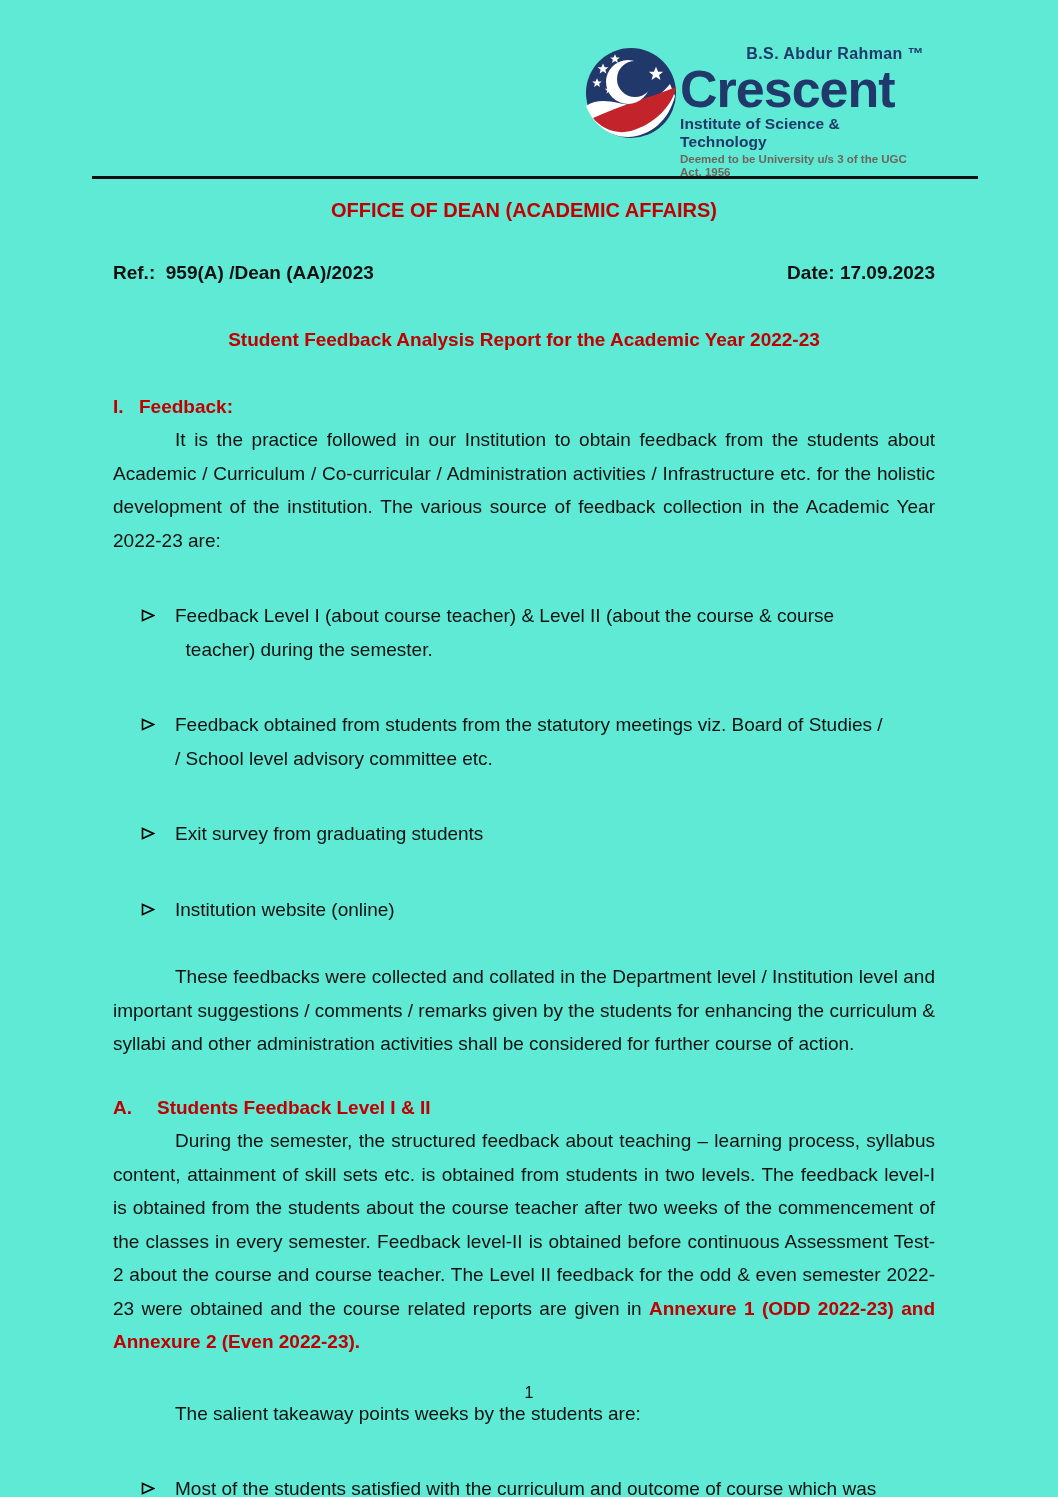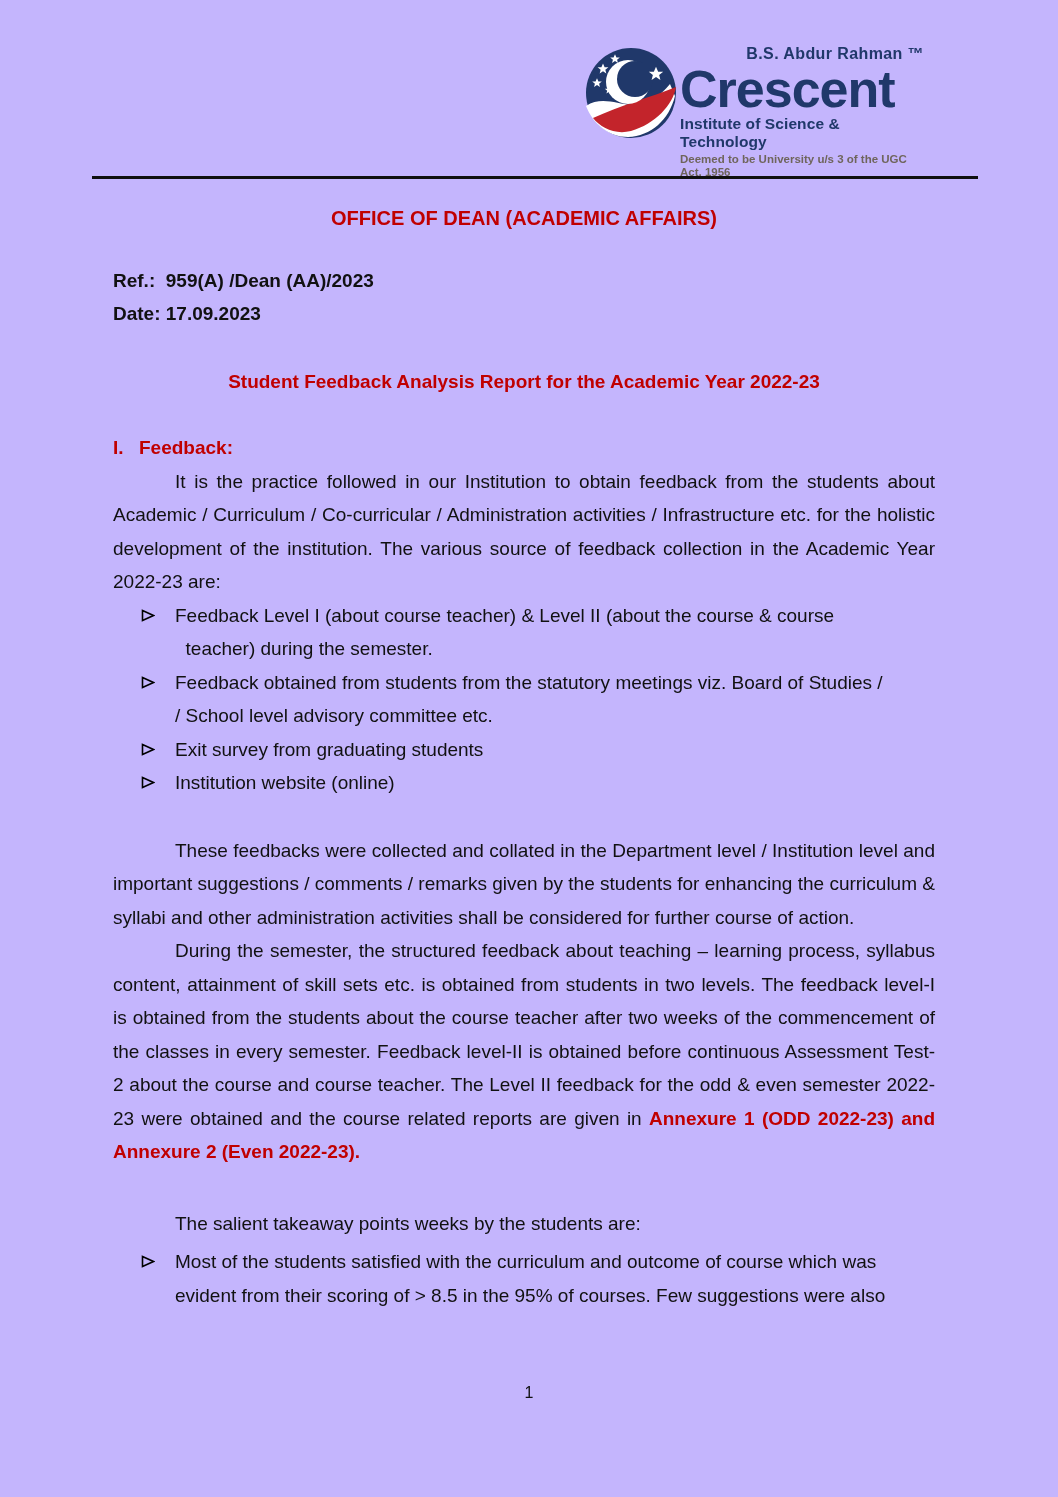--- a/index.html
+++ b/index.html
@@ -3,21 +3,21 @@
 <meta charset="utf-8">
 <title>Student Feedback Analysis Report</title>
 <style>
   * { box-sizing: border-box; }
   html, body { margin: 0; padding: 0; background: #e8e8e8; }
   .page {
     position: relative;
     width: 1058px;
     height: 1497px;
     margin: 0 auto;
-    background: #c4b5fd;
+    background: #5eead4;
     font-family: "Liberation Sans", sans-serif;
     color: #111111;
     overflow: hidden;
   }
 
   
   .emblem { position: absolute; left: 573px; top: 42px; }
   .logo-text {
     position: absolute; left: 680px; top: 45px; width: 244px;
     color: #20386a;
@@ -42,45 +42,45 @@
     position: absolute; left: 92px; right: 80px; top: 176px;
     height: 2.5px; background: #101010;
   }
 
   
   .content {
     position: absolute; left: 113px; right: 123px; top: 190px;
     font-size: 19px; line-height: 33.5px;
   }
   .office-title {
-    margin: 12px; font-size: 20px; font-weight: 700; color: #c00000;
+    margin: 4px; font-size: 20px; font-weight: 700; color: #c00000;
     text-align: center; line-height: 33.5px;
   }
   .ref-row {
-    display: flex; 
-    font-weight: 700; margin-top: 28px; flex-direction: column;
+    display: flex; justify-content: space-between;
+    font-weight: 700; margin-top: 28px;
   }
   .report-title {
     margin: 34px 0 0 0; font-size: 19px; font-weight: 700;
     color: #c00000; text-align: center; line-height: 33.5px;
   }
   .sect-head { color: #c00000; font-weight: 700; margin-top: 33px; }
   .sect-head.mt-a { margin-top: 30px; }
   .hnum { display: inline-block; }
   .hnum.n1 { min-width: 26px; }
   .hnum.n2 { min-width: 44px; }
   .para { margin: 0; text-align: justify; }
   .indent { text-indent: 62px; }
   .mt { margin-top: 34px; }
   .mt-salient { margin-top: 38px; }
   .hl { color: #c00000; font-weight: 700; }
 
   .bullets { list-style: none; margin: 0; padding: 0; }
   .bullets.mt-small { margin-top: 5px; }
-  .bullets li { display: flex; }
+  .bullets li { display: flex; margin-top: 42px; }
   .b-marker {
     width: 62px; padding-left: 28px; flex: none;
   }
   .b-marker svg { display: block; margin-top: 10px; }
   .b-text { flex: 1; white-space: pre-line; }
 
   
   .footer {
     position: absolute; left: 0; right: 0; top: 1384px;
     text-align: center; font-size: 16px; color: #111;
@@ -162,20 +162,23 @@
             <svg width="14" height="13" viewBox="0 0 14 13">
               <path d="M1.5 1.5 L12.5 6.5 L1.5 11.5 Z" fill="none" stroke="#000" stroke-width="1.6"></path>
             </svg>
           </span>
         <span class="b-text">Institution website (online)</span>
       </li>
     </ul>
 
     <p class="para indent mt">These feedbacks were collected and collated in the Department level / Institution level and important suggestions / comments / remarks given by the students for enhancing the curriculum &amp; syllabi and other administration activities shall be considered for further course of action.</p>
 
+    <div class="sect-head mt-a">
+      <span class="hnum n2">A.</span><span>Students Feedback Level I &amp; II</span>
+    </div>
 
     <p class="para indent"><span>During the semester, the structured feedback about teaching – learning process, syllabus content, attainment of skill sets etc. is obtained from students in two levels. The feedback level-I is obtained from the students about the course teacher after two weeks of the commencement of the classes in every semester. Feedback level-II is obtained before continuous Assessment Test-2 about the course and course teacher. The Level II feedback for the odd &amp; even semester 2022-23 were obtained and the course related reports are given in </span><span class="hl">Annexure 1 (ODD 2022-23) and Annexure 2 (Even 2022-23).</span></p>
 
     <p class="para indent mt-salient">The salient takeaway points weeks by the students are:</p>
 
     <ul class="bullets mt-small">
       <li>
         <span class="b-marker">
             <svg width="14" height="13" viewBox="0 0 14 13">
               <path d="M1.5 1.5 L12.5 6.5 L1.5 11.5 Z" fill="none" stroke="#000" stroke-width="1.6"></path>

